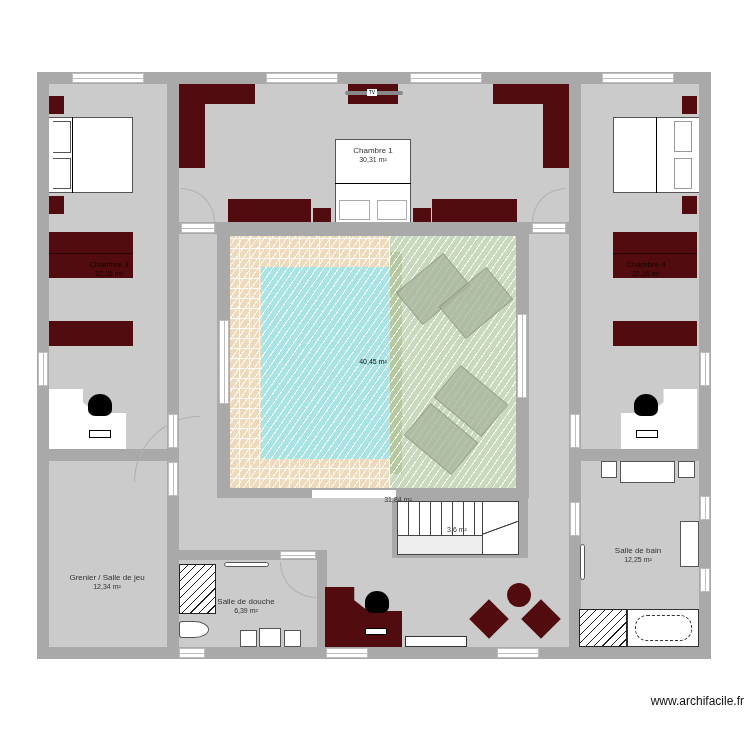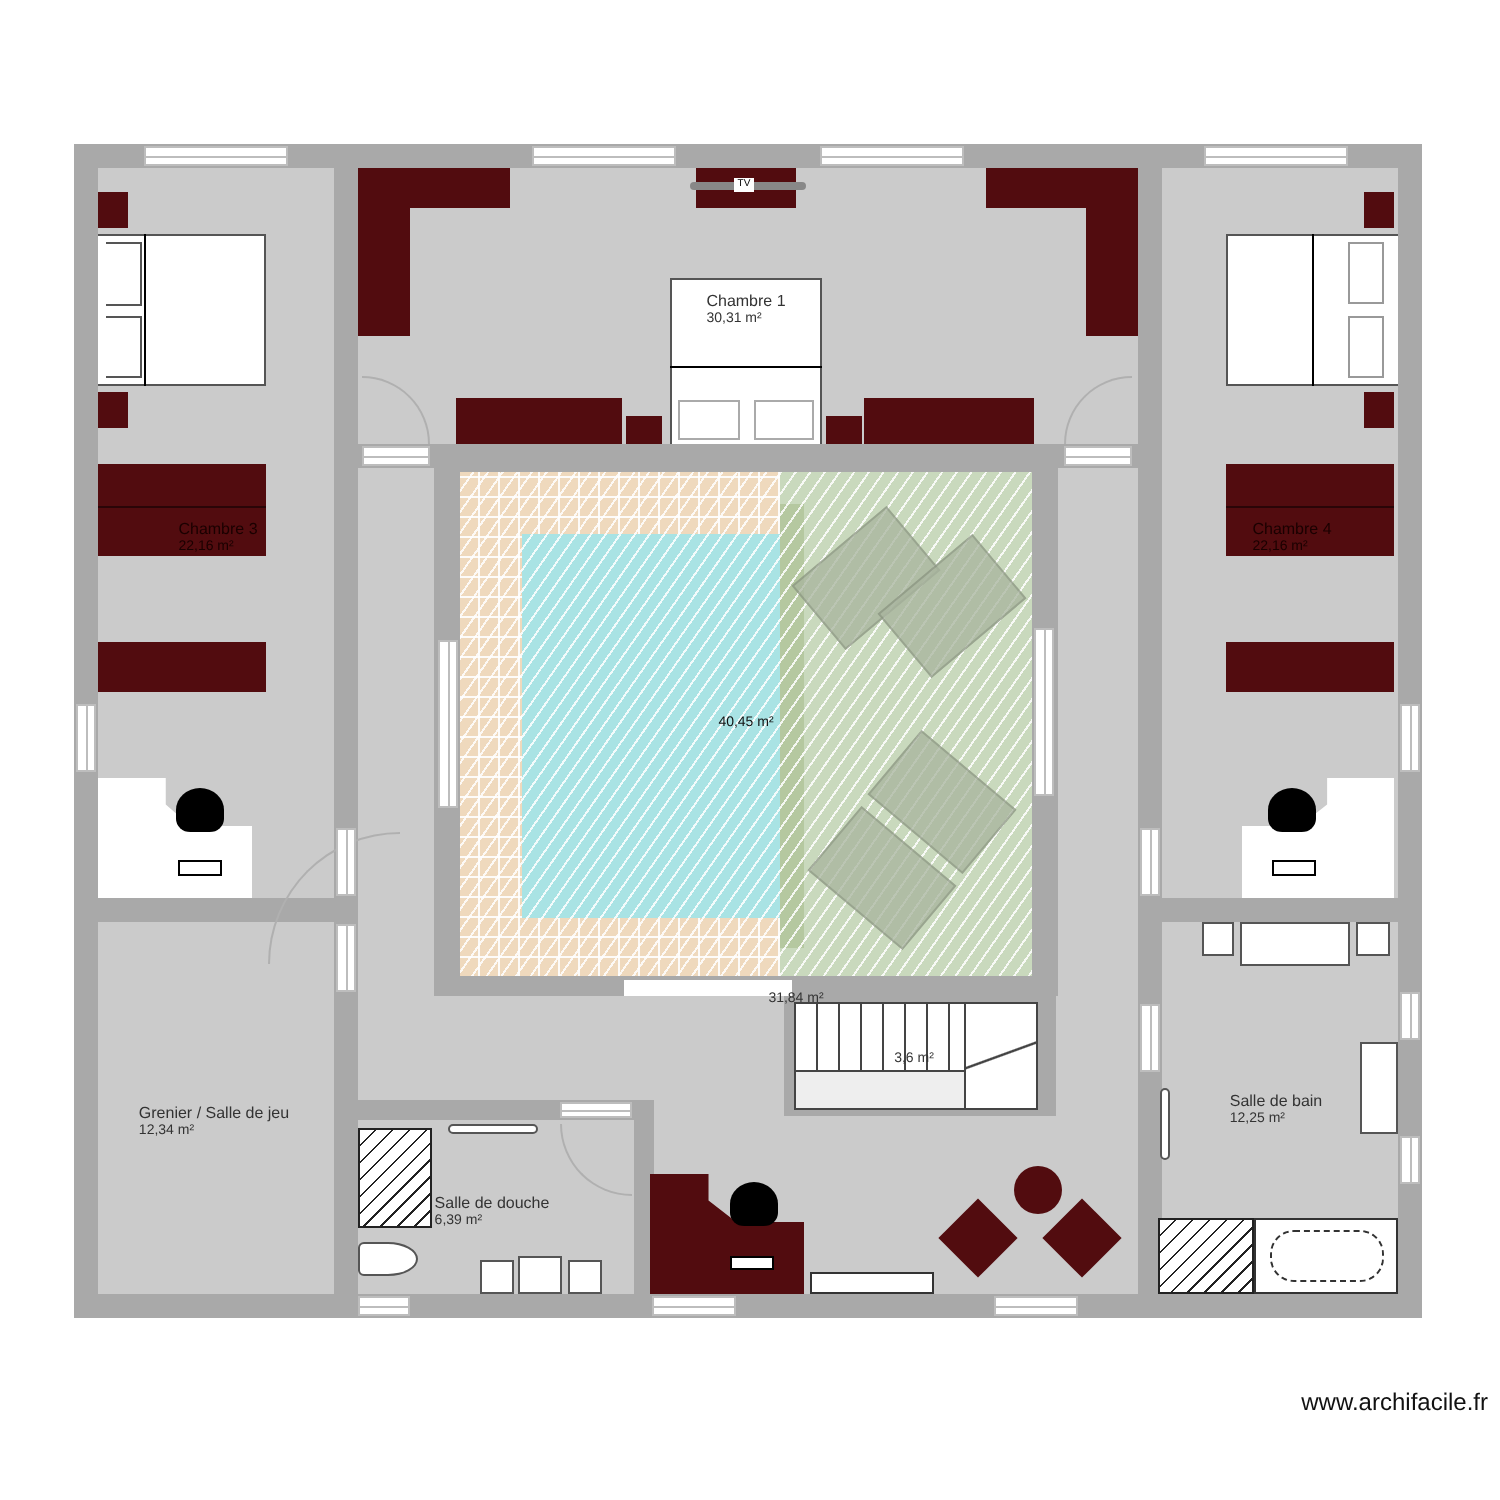--- a/index.html
+++ b/index.html
@@ -7,21 +7,21 @@
   .abs { position:absolute; box-sizing:border-box; }
   .wall { background:#a9a9a9; }
   .floor { background:#cbcbcb; }
   .furn { background:#520c0f; }
   .white { background:#ffffff; }
   .win { background:#ffffff; border:1px solid #bdbdbd; }
   .win::after { content:""; position:absolute; left:0; right:0; top:45%; height:1px; background:#bdbdbd; }
   .winv { background:#ffffff; border:1px solid #bdbdbd; }
   .winv::after { content:""; position:absolute; top:0; bottom:0; left:45%; width:1px; background:#bdbdbd; }
   .door-arc { border:1px solid #b0b0b0; background:transparent; }
-  .label { position:absolute; color:#333; font-size:8px; line-height:9px; white-space:nowrap; transform:translateX(-50%); }
+  .label { position:absolute; text-align:center; color:#333; font-size:8px; line-height:9px; white-space:nowrap; transform:translateX(-50%); }
   .label .area { display:block; font-size:7px; }
   .hatch { background-image: repeating-linear-gradient(135deg, transparent 0 5px, #222 5px 6px); background-color:#fff; border:1px solid #222; }
   .pool-deck { background-color:#efd9bd;
      background-image: repeating-linear-gradient(0deg, transparent 0 9px, rgba(255,255,255,0.9) 9px 10px), repeating-linear-gradient(90deg, transparent 0 9px, rgba(255,255,255,0.9) 9px 10px); }
   .pool-water { background:#a9e3e4; }
   .lawn { background:#c9d9bd; }
   .stripes { background-image: repeating-linear-gradient(125deg, transparent 0 5px, rgba(255,255,255,0.85) 5px 6px); }
   .lounger { background:#a8b49e; opacity:0.75; border:1px solid #8a9480; }
   .watermark { position:absolute; right:6px; top:694px; font-size:12px; color:#111; }
 </style>
@@ -165,21 +165,21 @@
 </div>
 
 <div class="abs furn" style="left:325px;top:587px;width:77px;height:60px;clip-path:polygon(0 0,38% 0,38% 22%,56% 40%,100% 40%,100% 100%,0 100%);"></div>
 <div class="abs" style="left:365px;top:591px;width:24px;height:22px;background:#000;border-radius:50% 50% 30% 30%;"></div>
 <div class="abs white" style="left:365px;top:628px;width:22px;height:7px;border:1px solid #000;"></div>
 <div class="abs white" style="left:405px;top:636px;width:62px;height:11px;border:1px solid #333;"></div>
 <div class="abs furn" style="left:475px;top:605px;width:28px;height:28px;transform:rotate(45deg);"></div>
 <div class="abs furn" style="left:507px;top:583px;width:24px;height:24px;border-radius:50%;"></div>
 <div class="abs furn" style="left:527px;top:605px;width:28px;height:28px;transform:rotate(45deg);"></div>
 
-<div class="label" style="left:107px;top:552px;">
+<div class="label" style="left:107px;top:573px;">
   <span>Grenier / Salle de jeu</span>
   <span class="area">12,34 m²</span>
 </div>
 
 <div class="abs hatch" style="left:179px;top:564px;width:37px;height:50px;"></div>
 <div class="abs white" style="left:224px;top:562px;width:45px;height:5px;border:1px solid #555;border-radius:3px;"></div>
 <div class="abs white" style="left:179px;top:621px;width:30px;height:17px;border:1px solid #555;border-radius:3px 50% 50% 3px;"></div>
 <div class="abs white" style="left:240px;top:630px;width:17px;height:17px;border:1px solid #555;"></div>
 <div class="abs white" style="left:259px;top:628px;width:22px;height:19px;border:1px solid #555;"></div>
 <div class="abs white" style="left:284px;top:630px;width:17px;height:17px;border:1px solid #555;"></div>

